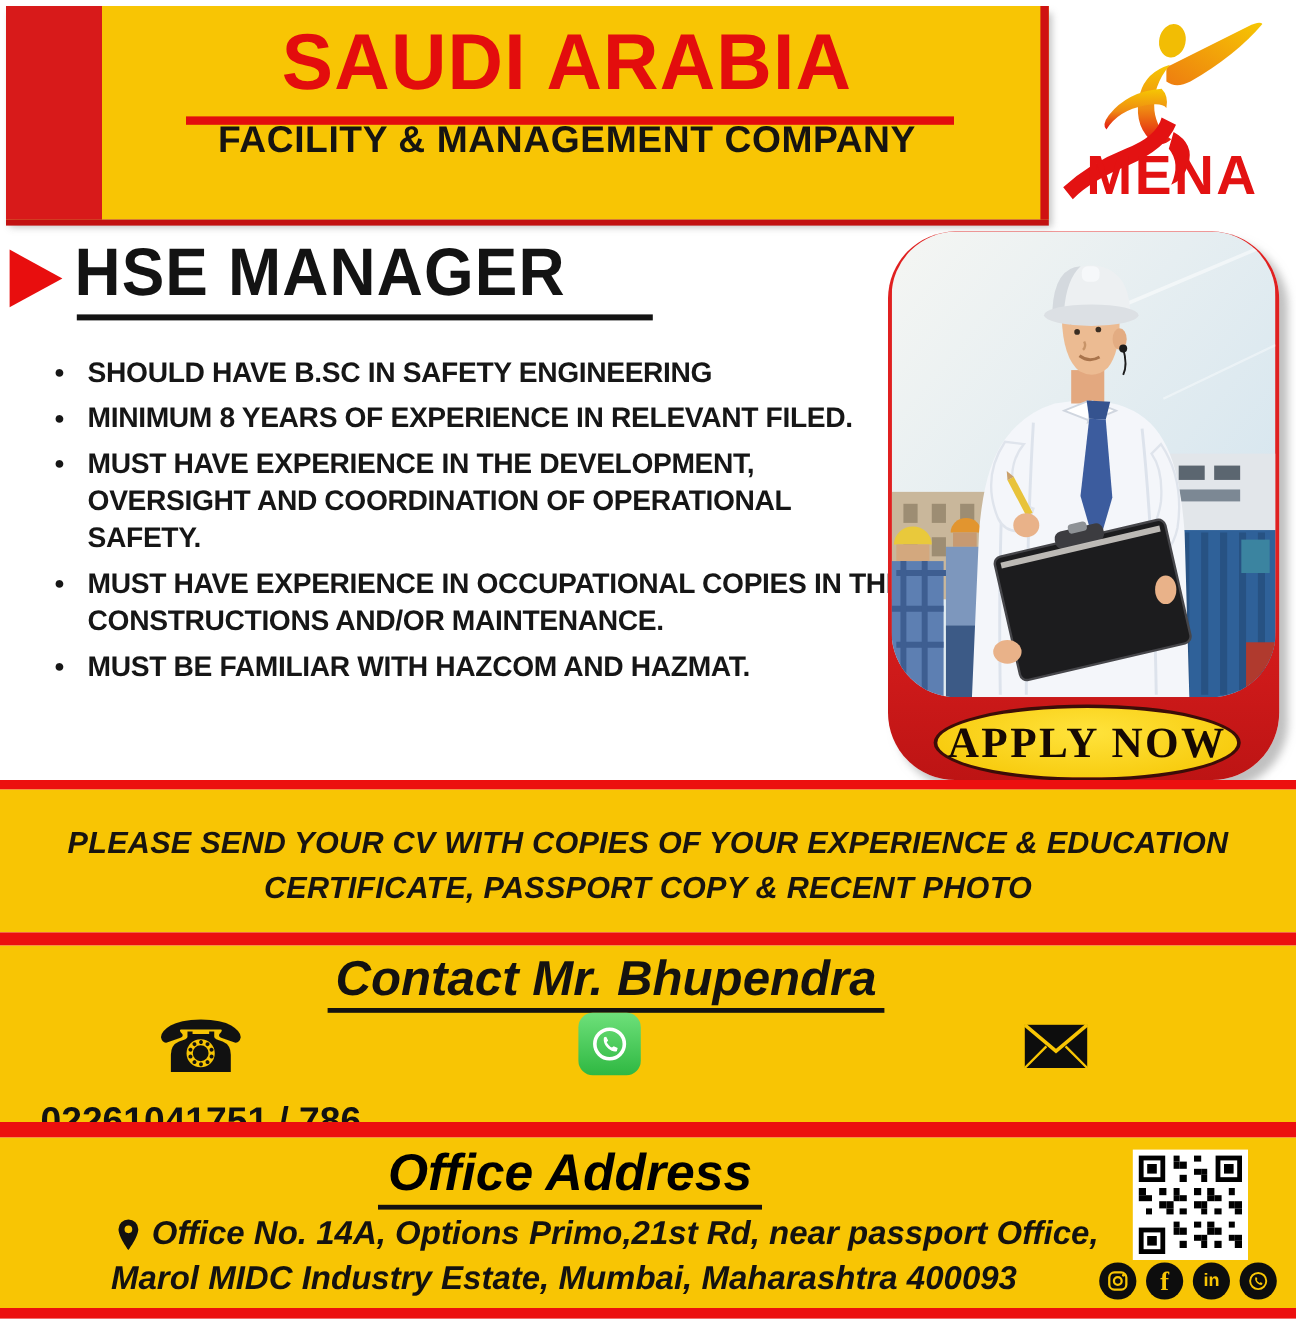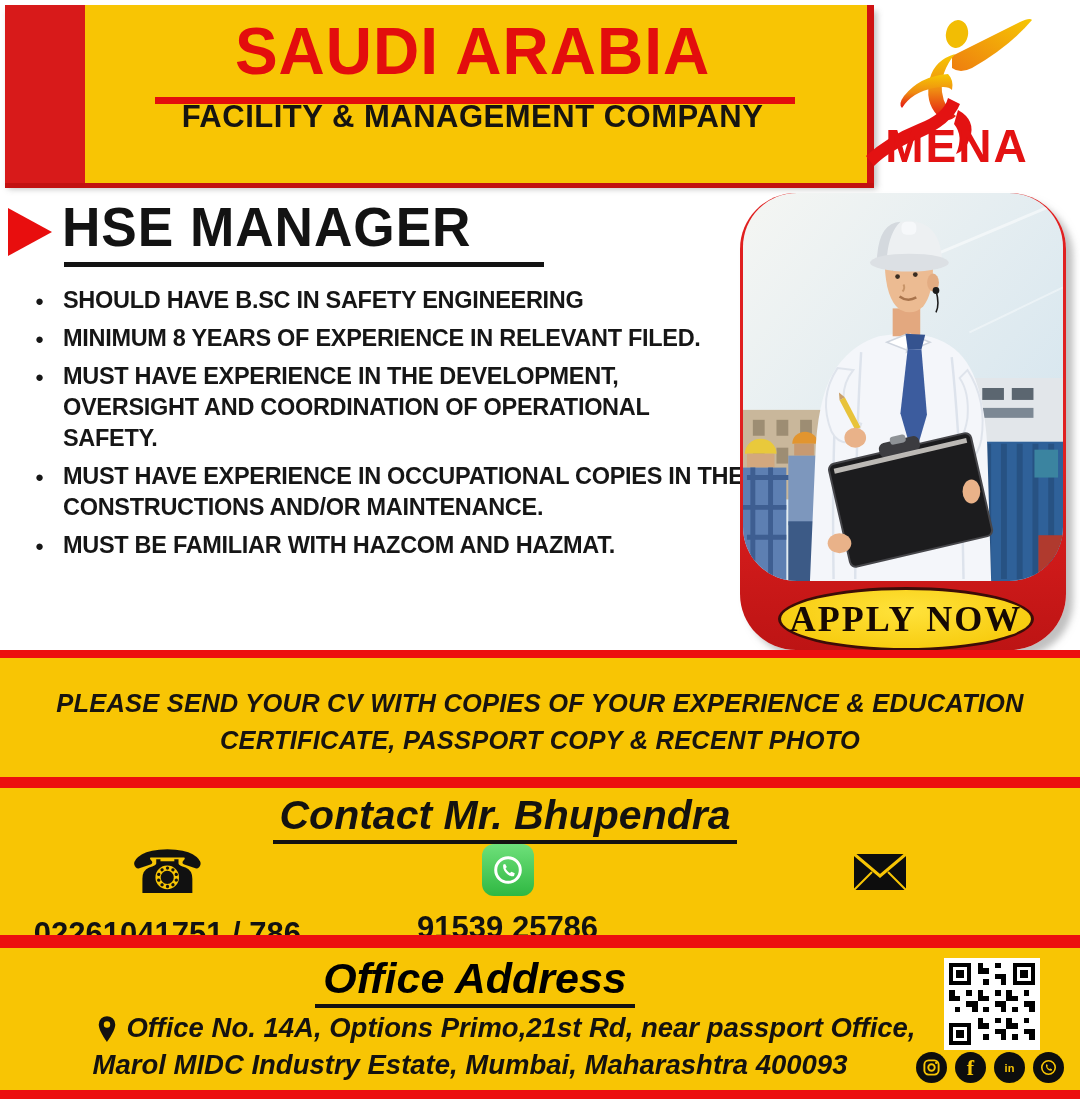--- a/index.html
+++ b/index.html
@@ -11,30 +11,30 @@
     border-right:7px solid #cf1212;box-shadow:3px 6px 6px rgba(120,120,120,.45);}
   .header-redstripe{left:0;top:0;width:80px;height:178px;background:#d81a1a;}
   .header-content{left:80px;top:0;width:775px;height:178px;text-align:center;}
   .country{margin-top:8px;font-size:66px;font-weight:bold;color:#e30d0d;letter-spacing:1px;
     transform:scaleX(.97);transform-origin:center;white-space:nowrap;}
   .country-underline{left:70px;top:92px;width:640px;height:7px;background:#e30d0d;}
   .subtitle{font-size:31px;font-weight:bold;color:#161411;line-height:35px;letter-spacing:.5px;margin-top:10px;}
   .header-bottombar{left:5px;top:183px;width:869px;height:5px;background:#c21111;}
 
   
-  .logo{left:860px;top:12px;width:195px;height:165px;}
+  .logo{left:880px;top:12px;width:195px;height:165px;}
   .logo svg{width:100%;height:100%;}
 
   
   .arrow-icon{left:8px;top:208px;width:0;height:0;border-top:24px solid transparent;
     border-bottom:24px solid transparent;border-left:44px solid #e80e0e;}
   .job-title{left:62px;top:194px;font-size:56px;font-weight:bold;color:#131313;letter-spacing:1px;
     transform:scaleX(.95);transform-origin:left;white-space:nowrap;}
   .job-underline{left:64px;top:262px;width:480px;height:5px;background:#131313;}
-  .req-list{left:30px;top:282px;width:712px;margin:3px;padding:0;list-style:none;}
+  .req-list{left:30px;top:282px;width:712px;margin:13px;padding:0;list-style:none;}
   .req-list li{position:relative;padding-left:30px;font-size:23.5px;font-weight:bold;color:#161616;
     line-height:31px;margin-bottom:7px;letter-spacing:-0.3px;}
   .req-list li::before{content:"\25CF";position:absolute;left:2px;top:0;font-size:15px;}
 
   
   .photo-card{left:740px;top:193px;width:326px;height:457px;border-radius:56px;
     background:linear-gradient(#e02020 60%,#bd1414);box-shadow:7px 7px 7px rgba(140,140,140,.55);}
   .photo-area{left:3px;top:0;width:320px;height:388px;border-radius:54px;overflow:hidden;}
   .apply-button{left:38px;top:394px;width:250px;height:58px;border-radius:50%/50%;
     background:radial-gradient(ellipse at 50% 35%,#ffe33c,#f5c400);
@@ -79,21 +79,21 @@
   .qr-mods i{background:#000;}
   .finder{position:absolute;width:22px;height:22px;border:4px solid #000;box-sizing:border-box;background:#fff;}
   .finder::after{content:"";position:absolute;left:3px;top:3px;width:8px;height:8px;background:#000;}
   .f-tl{left:0;top:0;} .f-tr{right:0;top:0;} .f-bl{left:0;bottom:0;}
   .social-row{left:916px;top:1052px;width:150px;display:flex;gap:8px;}
   .social{width:31px;height:31px;border-radius:50%;background:#0d0d0d;display:flex;align-items:center;
     justify-content:center;cursor:pointer;}
   .social svg{width:19px;height:19px;}
   .social .glyph{color:#f8c504;font-weight:bold;}
   .fb-glyph{font-family:"Liberation Serif",serif;font-size:22px;line-height:19px;}
-  .in-glyph{font-size:11px;letter-spacing:0;}
+  .in-glyph{font-size:15px;letter-spacing:0;}
 </style>
 </head>
 <body>
 
 <div class="abs header-box">
   <div class="abs header-redstripe"></div>
   <div class="abs header-content">
     <div class="country">SAUDI ARABIA</div>
     <div class="abs country-underline"></div>
     <div class="subtitle">
@@ -244,21 +244,20 @@
       <div class="phone-glyph">☎</div>
       <div class="contact-value">02261041751 / 786</div>
     </div>
     <div class="contact-cell">
       <div class="wa-box">
         <svg viewBox="0 0 24 24" width="36" height="36">
           <circle cx="12" cy="12" r="8.2" fill="none" stroke="#ffffff" stroke-width="2"></circle>
           <path d="M8.9,8.3 c-.6,2.3.6,4.8 2.5,6.4 1.4,1.1 3.2,1.8 4.6,1.3 l.5-1.8-2.2-1-1,.8 c-1.2-.6-2.4-1.8-2.9-3 l.8-1-1.1-2z" fill="#ffffff"></path>
         </svg>
       </div>
-      <div class="contact-value">91539 25786</div>
     </div>
     <div class="contact-cell email">
       <div class="env-box">
         <svg viewBox="0 0 56 44" width="56" height="44">
           <rect x="2" y="4" width="52" height="36" fill="#0d0d0d"></rect>
           <path d="M2,4 L28,26 L54,4" fill="none" stroke="#f8c504" stroke-width="3"></path>
           <path d="M2,40 L20,22 M54,40 L36,22" stroke="#f8c504" stroke-width="2"></path>
         </svg>
       </div>
     </div>

